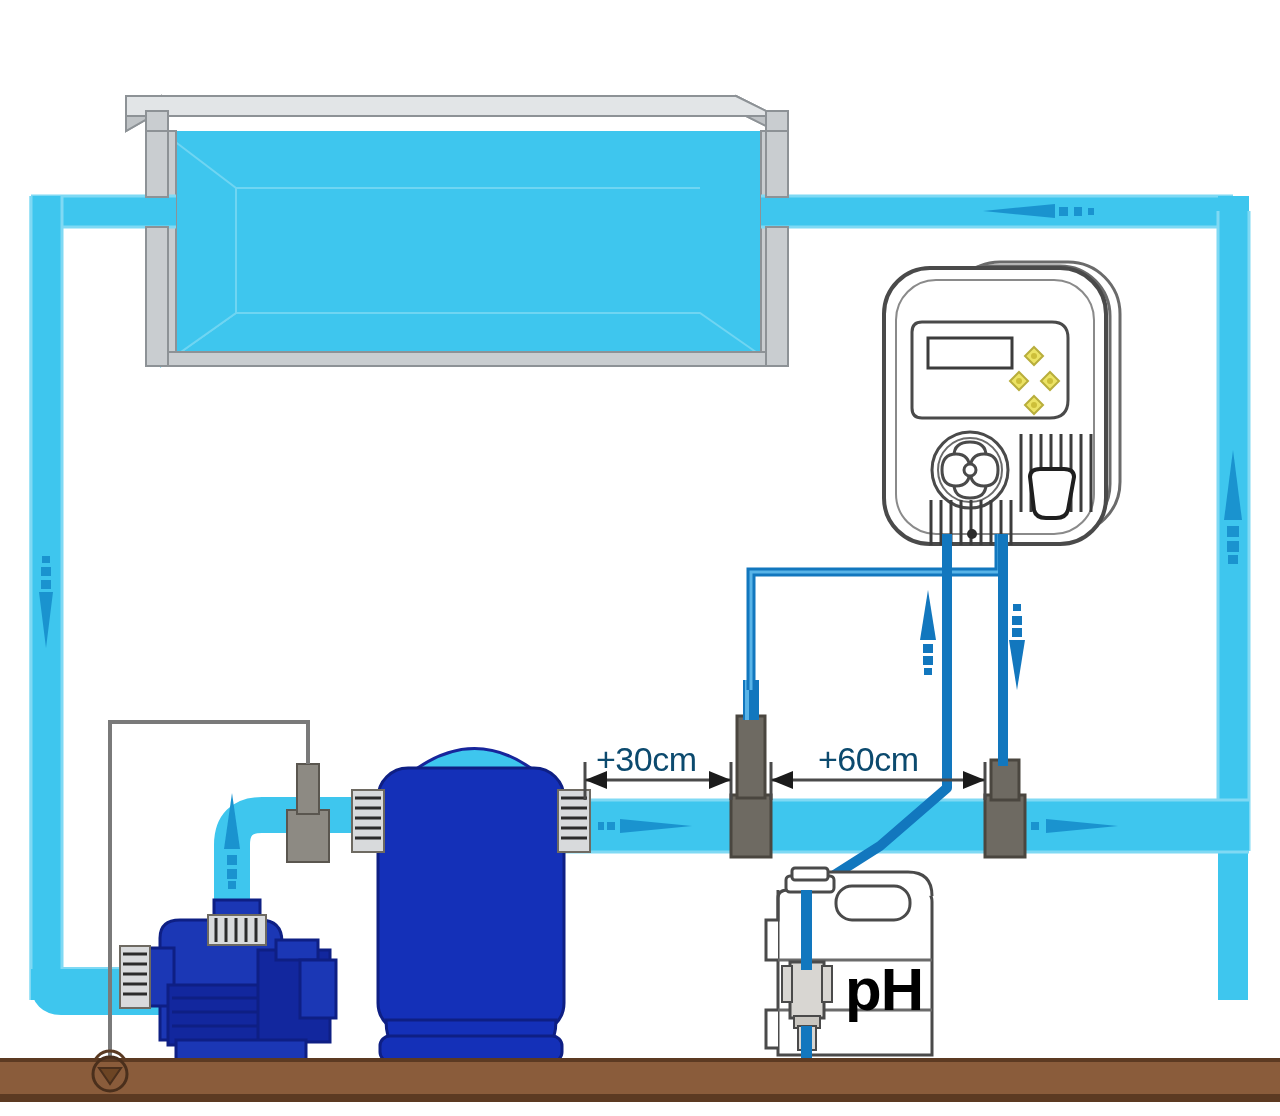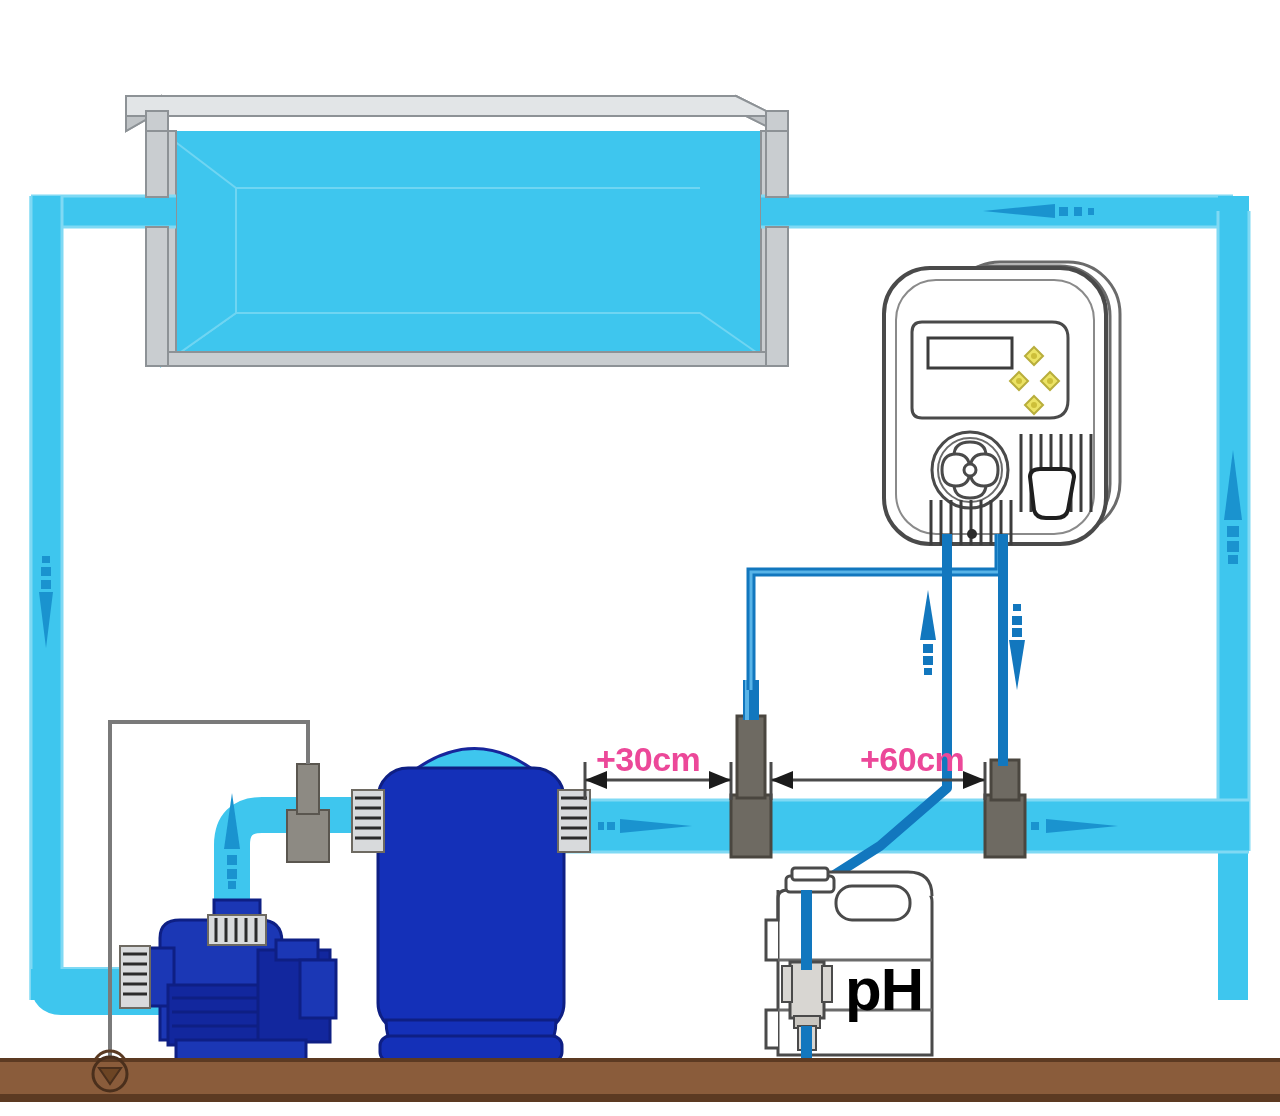--- a/index.html
+++ b/index.html
@@ -3,28 +3,28 @@
 <meta charset="utf-8">
 <title>Pool pH Dosing System Installation Diagram</title>
 <style>
   html,body{margin:0;padding:0;background:#ffffff;}
   body{font-family:"Liberation Sans", sans-serif;}
   #stage{position:relative;width:1280px;height:1116px;background:#ffffff;overflow:hidden;}
   #stage svg{position:absolute;left:0;top:0;}
   .dimlabel{
     position:absolute;
     font-family:"Liberation Sans", sans-serif;
-    font-weight:bold;
-    color:#ec4899;
+    font-weight:normal;
+    color:#0c4a6e;
     white-space:nowrap;
     user-select:none;
     text-align:right;
   }
   #dim-30-label{left:596px;top:740px;font-size:34px;letter-spacing:-0.5px;}
-  #dim-60-label{left:818px;top:740px;font-size:34px;letter-spacing:-0.5px;margin-left:42px;}
+  #dim-60-label{left:818px;top:740px;font-size:34px;letter-spacing:-0.5px;}
   #ph-label{
     position:absolute;left:845px;top:955px;
     font-size:60px;font-weight:bold;color:#000000;
     font-family:"Liberation Sans", sans-serif;letter-spacing:-1px;
   }
 </style>
 </head>
 <body>
 
 <div id="stage">

